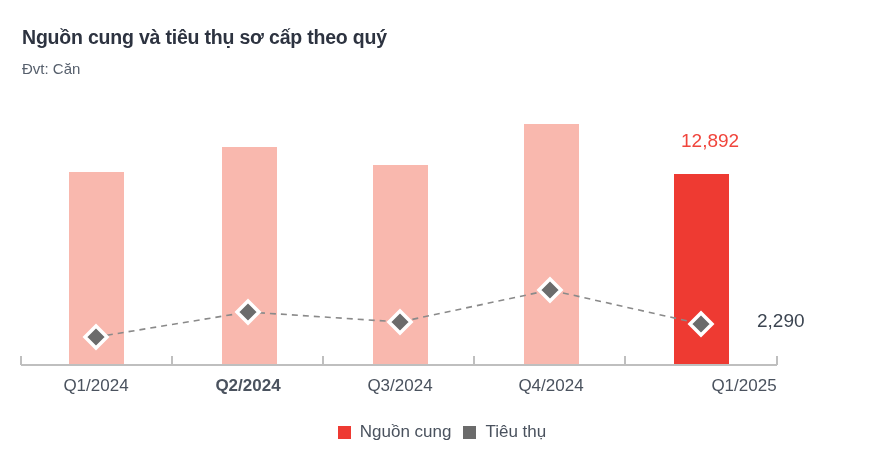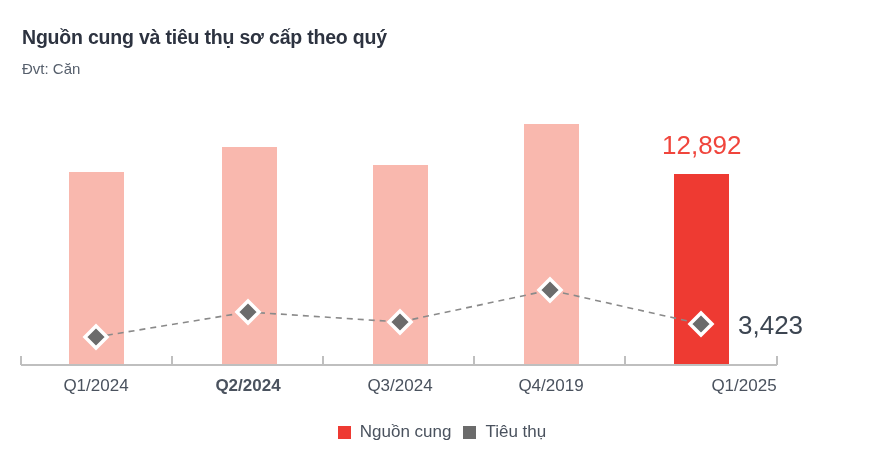--- a/index.html
+++ b/index.html
@@ -55,22 +55,23 @@
     left: 0;
     top: 0;
     width: 884px;
     height: 400px;
     overflow: visible;
   }
 
   
   .value-label {
     position: absolute;
-    font-size: 26px;
+    font-size: 19px;
     white-space: nowrap;
+    margin-left: 19px;
   }
   #supply-value-label {
     color: #f0453c;
   }
   #absorption-value-label {
     color: #3c4551;
   }
 
   
   .axis-label {
@@ -149,27 +150,27 @@
           <line x1="172" y1="365" x2="172" y2="356" stroke="#bfbfbf" stroke-width="2"></line>
           <line x1="323" y1="365" x2="323" y2="356" stroke="#bfbfbf" stroke-width="2"></line>
           <line x1="474" y1="365" x2="474" y2="356" stroke="#bfbfbf" stroke-width="2"></line>
           <line x1="625" y1="365" x2="625" y2="356" stroke="#bfbfbf" stroke-width="2"></line>
           <line x1="777" y1="365" x2="777" y2="356" stroke="#bfbfbf" stroke-width="2"></line>
         </g>
     </svg>
 
     <div class="value-label" id="supply-value-label" style="left: 662px; top: 130px;">12,892</div>
 
-    <div class="value-label" id="absorption-value-label" style="left: 738px; top: 310px;">3,423</div>
+    <div class="value-label" id="absorption-value-label" style="left: 738px; top: 310px;">2,290</div>
 
     <div id="axis-labels">
         <div class="axis-label" style="left: 96px;">Q1/2024</div>
         <div class="axis-label" style="left: 248px; font-weight: bold;">Q2/2024</div>
         <div class="axis-label" style="left: 400px;">Q3/2024</div>
-        <div class="axis-label" style="left: 551px;">Q4/2019</div>
+        <div class="axis-label" style="left: 551px;">Q4/2024</div>
         <div class="axis-label" style="left: 744px; text-align: right;">Q1/2025</div>
       </div>
   </div>
 
   <div id="legend">
       <div class="legend-item">
         <span class="legend-swatch" style="background: rgb(238, 58, 50);"></span>
         <span class="legend-text">Nguồn cung</span>
       </div>
       <div class="legend-item">

